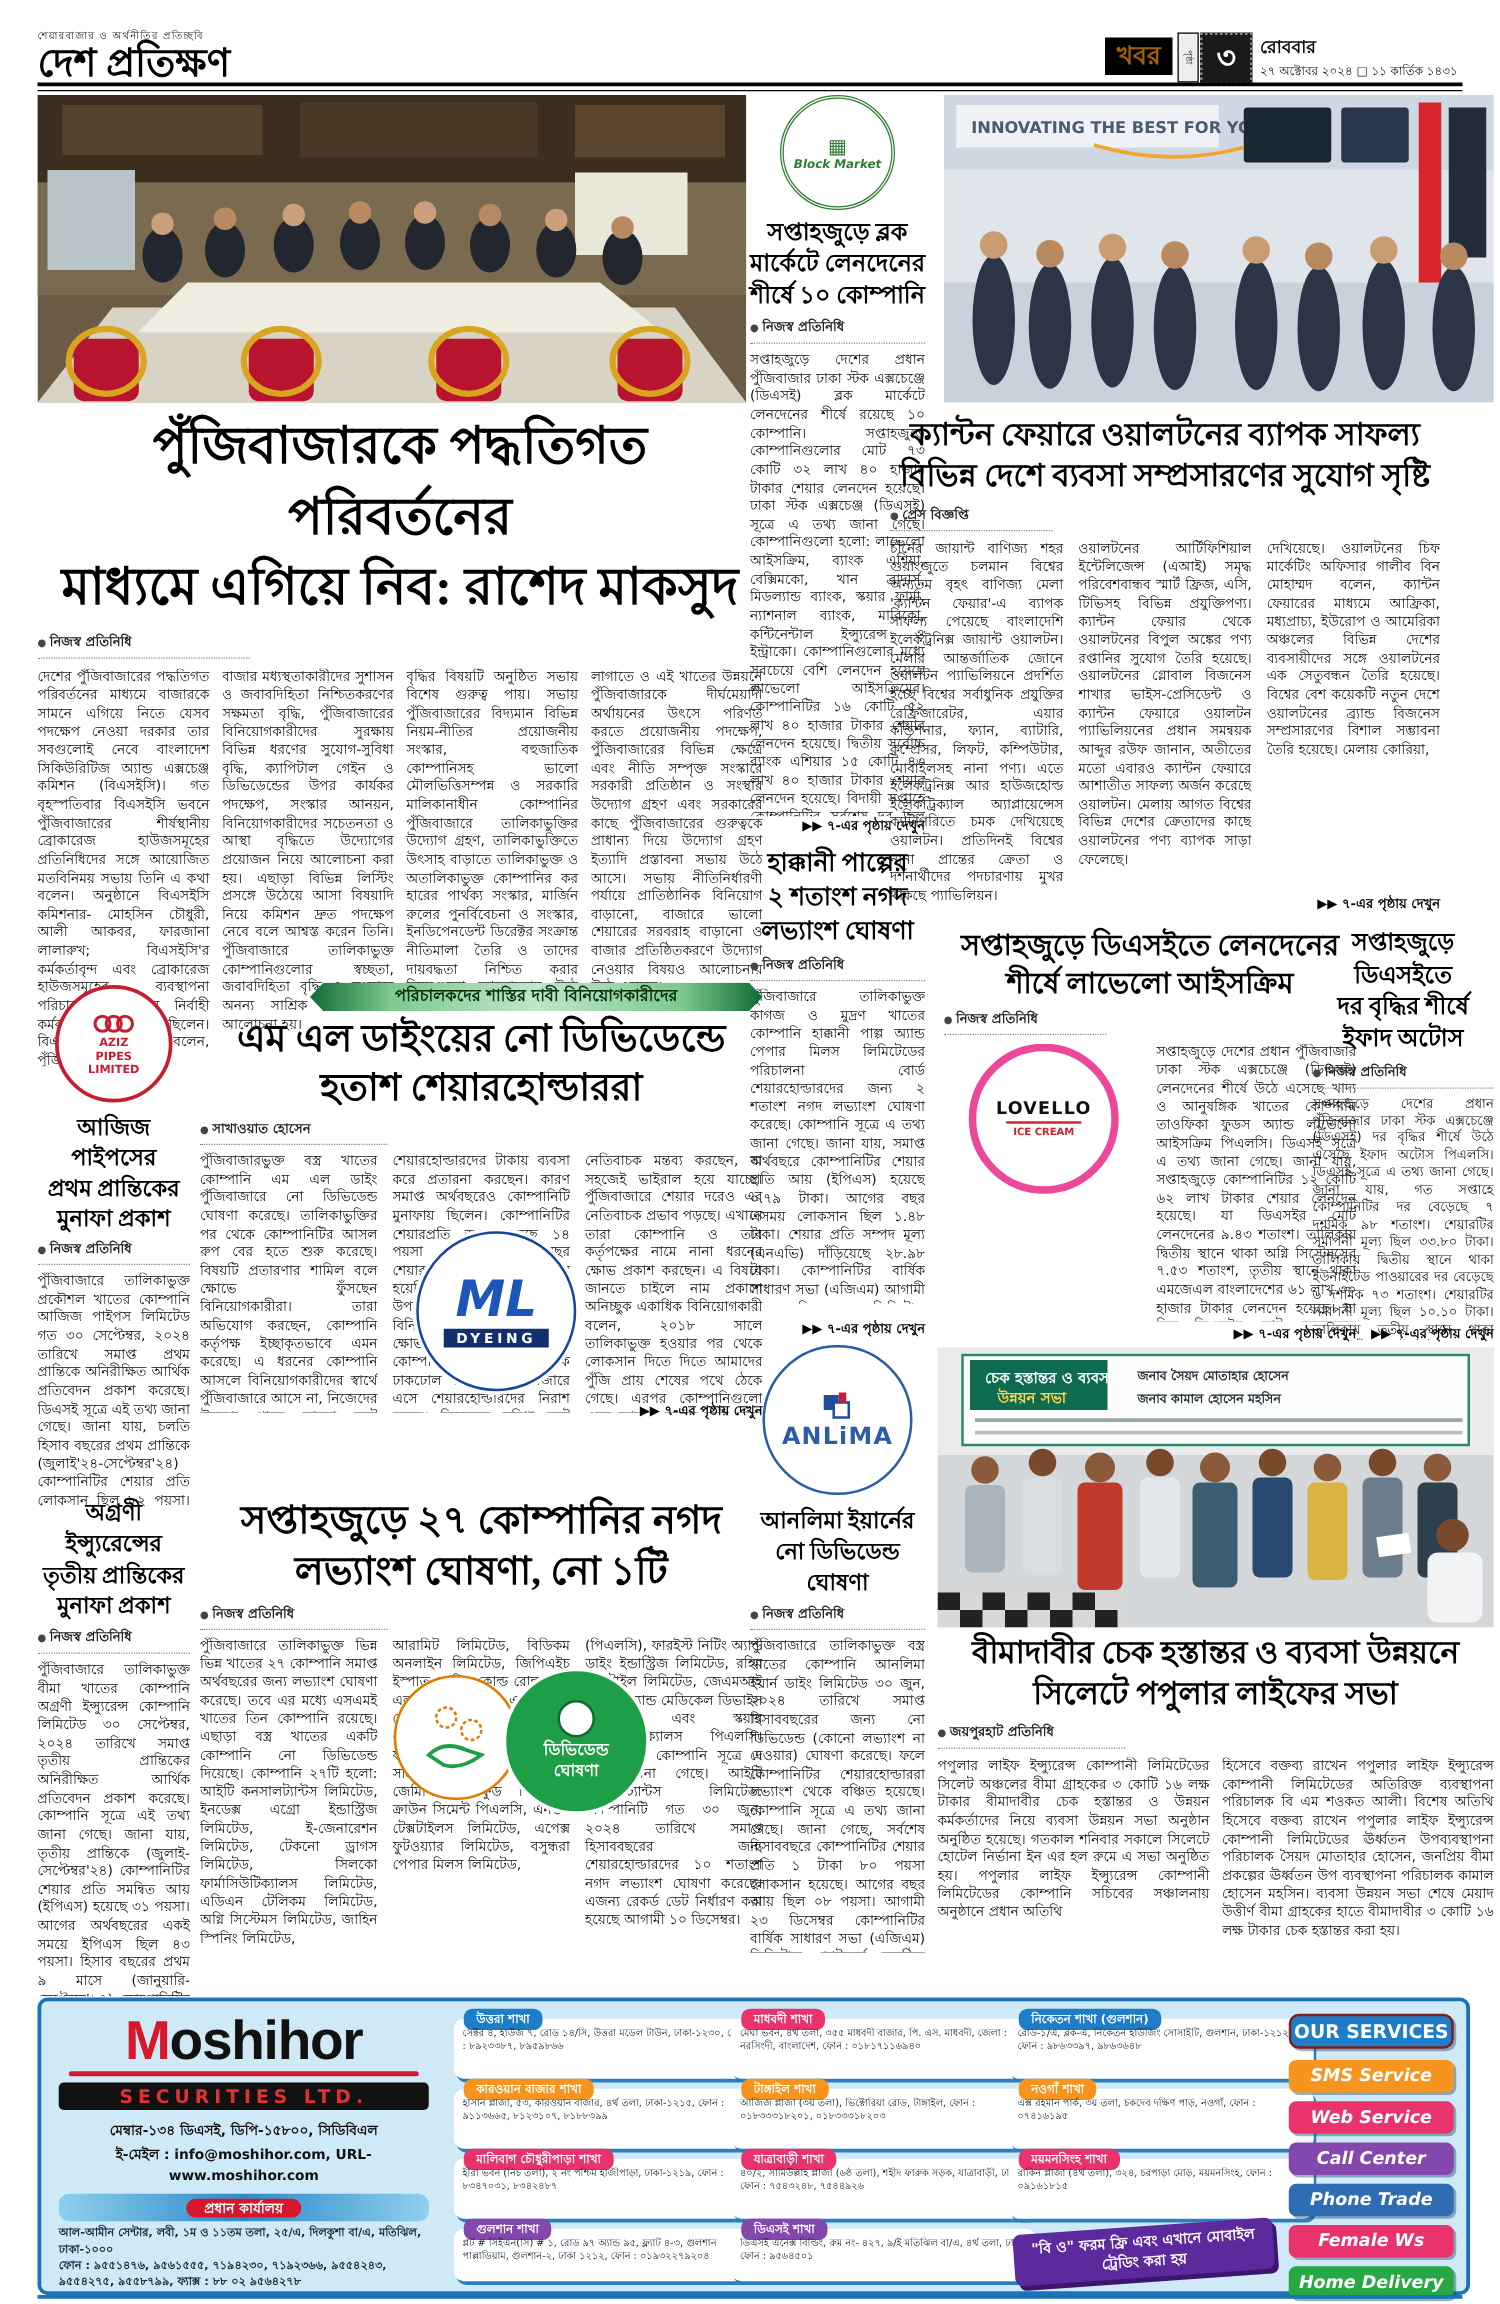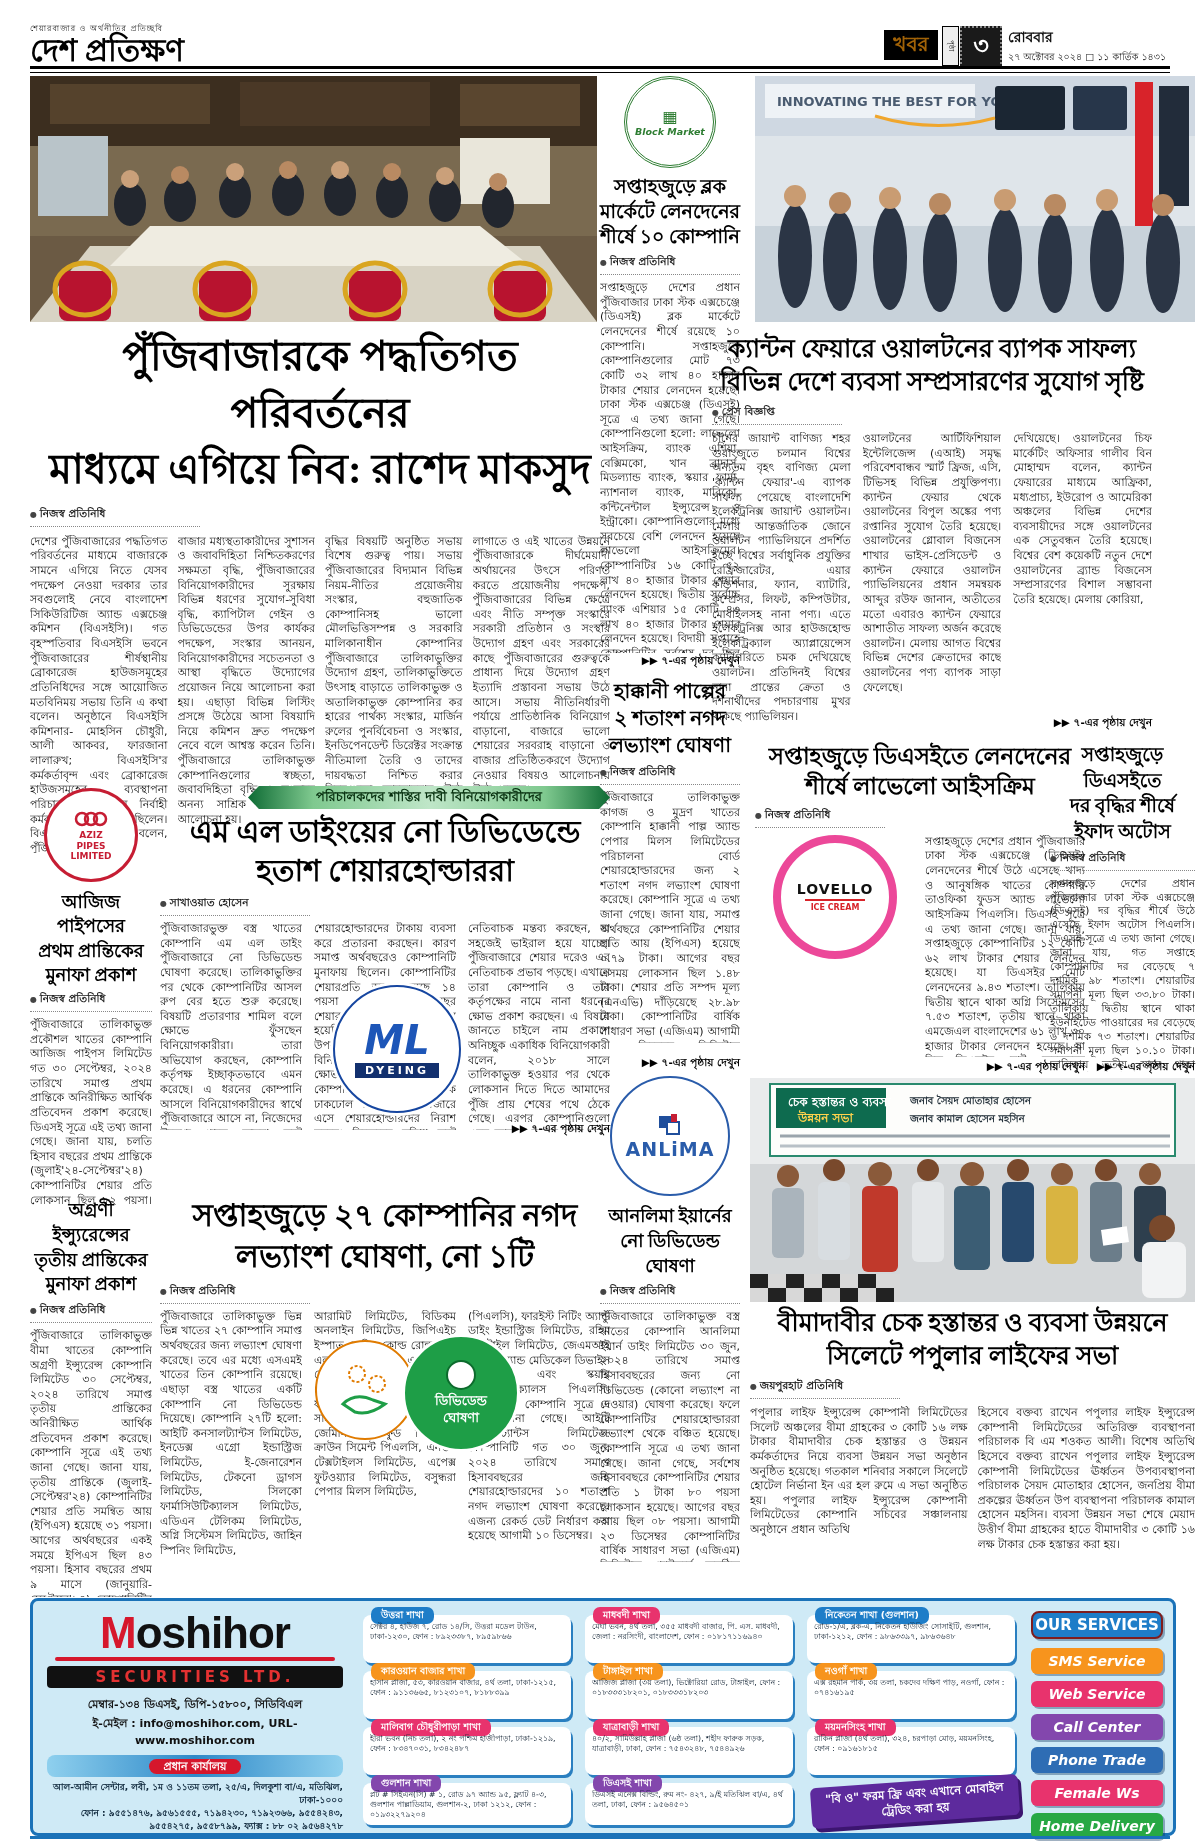--- a/index.html
+++ b/index.html
@@ -31,22 +31,22 @@
   .circlogo{border-radius:50%;background:#fff;display:flex;flex-direction:column;align-items:center;justify-content:center;text-align:center;}
   .photo{display:block;}
   
   .adbox{background:#cfeaf6;border:3px solid #1a72b8;border-radius:8px;}
   .moslogo{font-size:44px;font-weight:bold;color:#111;font-family:"Liberation Sans",sans-serif;letter-spacing:-1px;line-height:1;}
   .moslogo .mred{color:#d6172c;}
   .secbar{background:#111;color:#e33131;font-weight:bold;font-size:15px;letter-spacing:4px;text-align:center;border-radius:4px;padding:2px 0;}
   .memline{font-size:11px;font-weight:bold;text-align:center;}
   .hoffice{background:linear-gradient(90deg,#8fd0ee,#2e89c8,#8fd0ee);border-radius:8px;text-align:center;}
   .hoffice span{background:#d6172c;color:#fff;font-size:11px;font-weight:bold;padding:1px 14px;border-radius:8px;}
-  .hoaddr{font-size:9px;text-align:right;line-height:1.45;font-weight:bold;color:#10293d;}
-  .bcard{position:absolute;width:208px;height:48px;background:#fff;border-radius:8px;box-shadow:2px 3px 0 #2a7fc0;}
+  .hoaddr{font-size:9px;text-align:left;line-height:1.45;font-weight:bold;color:#10293d;}
+  .bcard{position:absolute;width:208px;height:48px;background:#fff;border-radius:8px;box-shadow:2px 3px 0 #2a7fc0;padding-left:36px;}
   .bhead{position:absolute;top:-8px;left:8px;color:#fff;font-size:9.5px;font-weight:bold;padding:1px 10px;border-radius:7px;white-space:nowrap;}
   .btext{position:absolute;top:7px;left:7px;right:5px;font-size:7.8px;line-height:1.3;color:#123;overflow:hidden;height:38px;}
   .hb-blue{background:#1e7dc8;} .hb-orange{background:#f7941d;} .hb-pink{background:#e8336d;} .hb-purple{background:#8347ad;}
   .svcbtn{color:#fff;font-weight:bold;font-style:italic;font-size:14px;display:flex;align-items:center;justify-content:center;
     border-radius:6px;box-shadow:2px 2px 0 rgba(20,60,100,.4);height:26px;margin-bottom:7px;}
   .svc0{background:#f7941d;} .svc1{background:#e8336d;} .svc2{background:#8347ad;}
   .svc3{background:#2e6db4;} .svc4{background:#e8336d;} .svc5{background:#27a844;}
   .svctitle{background:#1e7dc8;color:#fff;font-weight:bold;font-size:15px;text-align:center;border-radius:8px;
     border:2px solid #7f1d1d;box-shadow:2px 2px 0 rgba(20,60,100,.4);padding:3px 0;margin-bottom:9px;}
   .ribbon{background:#5d2a9d;color:#fff;font-weight:bold;font-size:11.5px;text-align:center;border-radius:6px;
@@ -185,21 +185,21 @@
       <div class="bodytxt">দেখিয়েছে। ওয়ালটনের চিফ মার্কেটিং অফিসার গালীব বিন মোহাম্মদ বলেন, ক্যান্টন ফেয়ারের মাধ্যমে আফ্রিকা, মধ্যপ্রাচ্য, ইউরোপ ও আমেরিকা অঞ্চলের বিভিন্ন দেশের ব্যবসায়ীদের সঙ্গে ওয়ালটনের এক সেতুবন্ধন তৈরি হয়েছে। বিশ্বের বেশ কয়েকটি নতুন দেশে ওয়ালটনের ব্র্যান্ড বিজনেস সম্প্রসারণের বিশাল সম্ভাবনা তৈরি হয়েছে। মেলায় কোরিয়া,</div>
     </div>
     <div class="cont abs" style="right:0;bottom:0;">▶▶ ৭-এর পৃষ্ঠায় দেখুন</div>
   </div>
 
   <div class="abs" style="left:755px;top:742px;width:330px;height:334px;">
     <div class="hl" style="font-size:23px;line-height:1.3;">সপ্তাহজুড়ে ডিএসইতে লেনদেনের
 শীর্ষে লাভেলো আইসক্রিম</div>
     <div class="byline" style="width:130px;margin-top:5px;">নিজস্ব প্রতিনিধি</div>
     <div class="cols2" style="margin-top:7px;height:222px;overflow:hidden;">
-      <div class="circlogo" style="width:108px;height:108px;border:8px solid #ec4899;margin:0 auto 6px auto;">
+      <div class="circlogo" style="width:108px;height:108px;border:6px solid #ec4899;margin:0 auto 6px auto;">
         <div style="font-size:14px;font-weight:bold;letter-spacing:1px;color:#111;">LOVELLO</div>
         <div style="width:60px;height:2px;background:#d8232a;margin:2px 0;"></div>
         <div style="font-size:8px;color:#d8232a;font-weight:bold;">ICE CREAM</div>
       </div>
       <div class="bodytxt">সপ্তাহজুড়ে দেশের প্রধান পুঁজিবাজার ঢাকা স্টক এক্সচেঞ্জে (ডিএসই) লেনদেনের শীর্ষে উঠে এসেছে খাদ্য ও আনুষঙ্গিক খাতের কোম্পানি তাওফিকা ফুডস অ্যান্ড লাভেলো আইসক্রিম পিএলসি। ডিএসই সূত্রে এ তথ্য জানা গেছে। জানা যায়, সপ্তাহজুড়ে কোম্পানিটির ১২ কোটি ৬২ লাখ টাকার শেয়ার লেনদেন হয়েছে। যা ডিএসইর মোট লেনদেনের ৯.৪৩ শতাংশ। তালিকায় দ্বিতীয় স্থানে থাকা অগ্নি সিস্টেমসের ৭.৫৩ শতাংশ, তৃতীয় স্থানে থাকা এমজেএল বাংলাদেশের ৬১ লাখ ৩০ হাজার টাকার লেনদেন হয়েছে। যা ছিল ডিএসইর মোট লেনদেনের ৩.১৩ শতাংশ। লেনদেনের তালিকায় থাকা অন্যান্য কোম্পানিগুলোর মধ্যে: স্কয়ার ফার্মার ১০ কোটি ১০ লাখ টাকার, গ্রামীণফোনের ৯ কোটি ৮৭ লাখ টাকার, ব্র্যাক ব্যাংকের ৮ কোটি ৭৮ লাখ ৭০ হাজার টাকার, ইসলামী ব্যাংকের ৮ কোটি ৪৭ লাখ ২০ হাজার টাকার এবং সোনালী পেপারের ৮ কোটি ২০ লাখ ৮০ হাজার টাকার শেয়ার লেনদেন হয়েছে।</div>
     </div>
     <div class="cont abs" style="right:0;bottom:0;">▶▶ ৭-এর পৃষ্ঠায় দেখুন</div>
   </div>
 
   <div class="abs" style="left:1050px;top:742px;width:145px;height:334px;">

